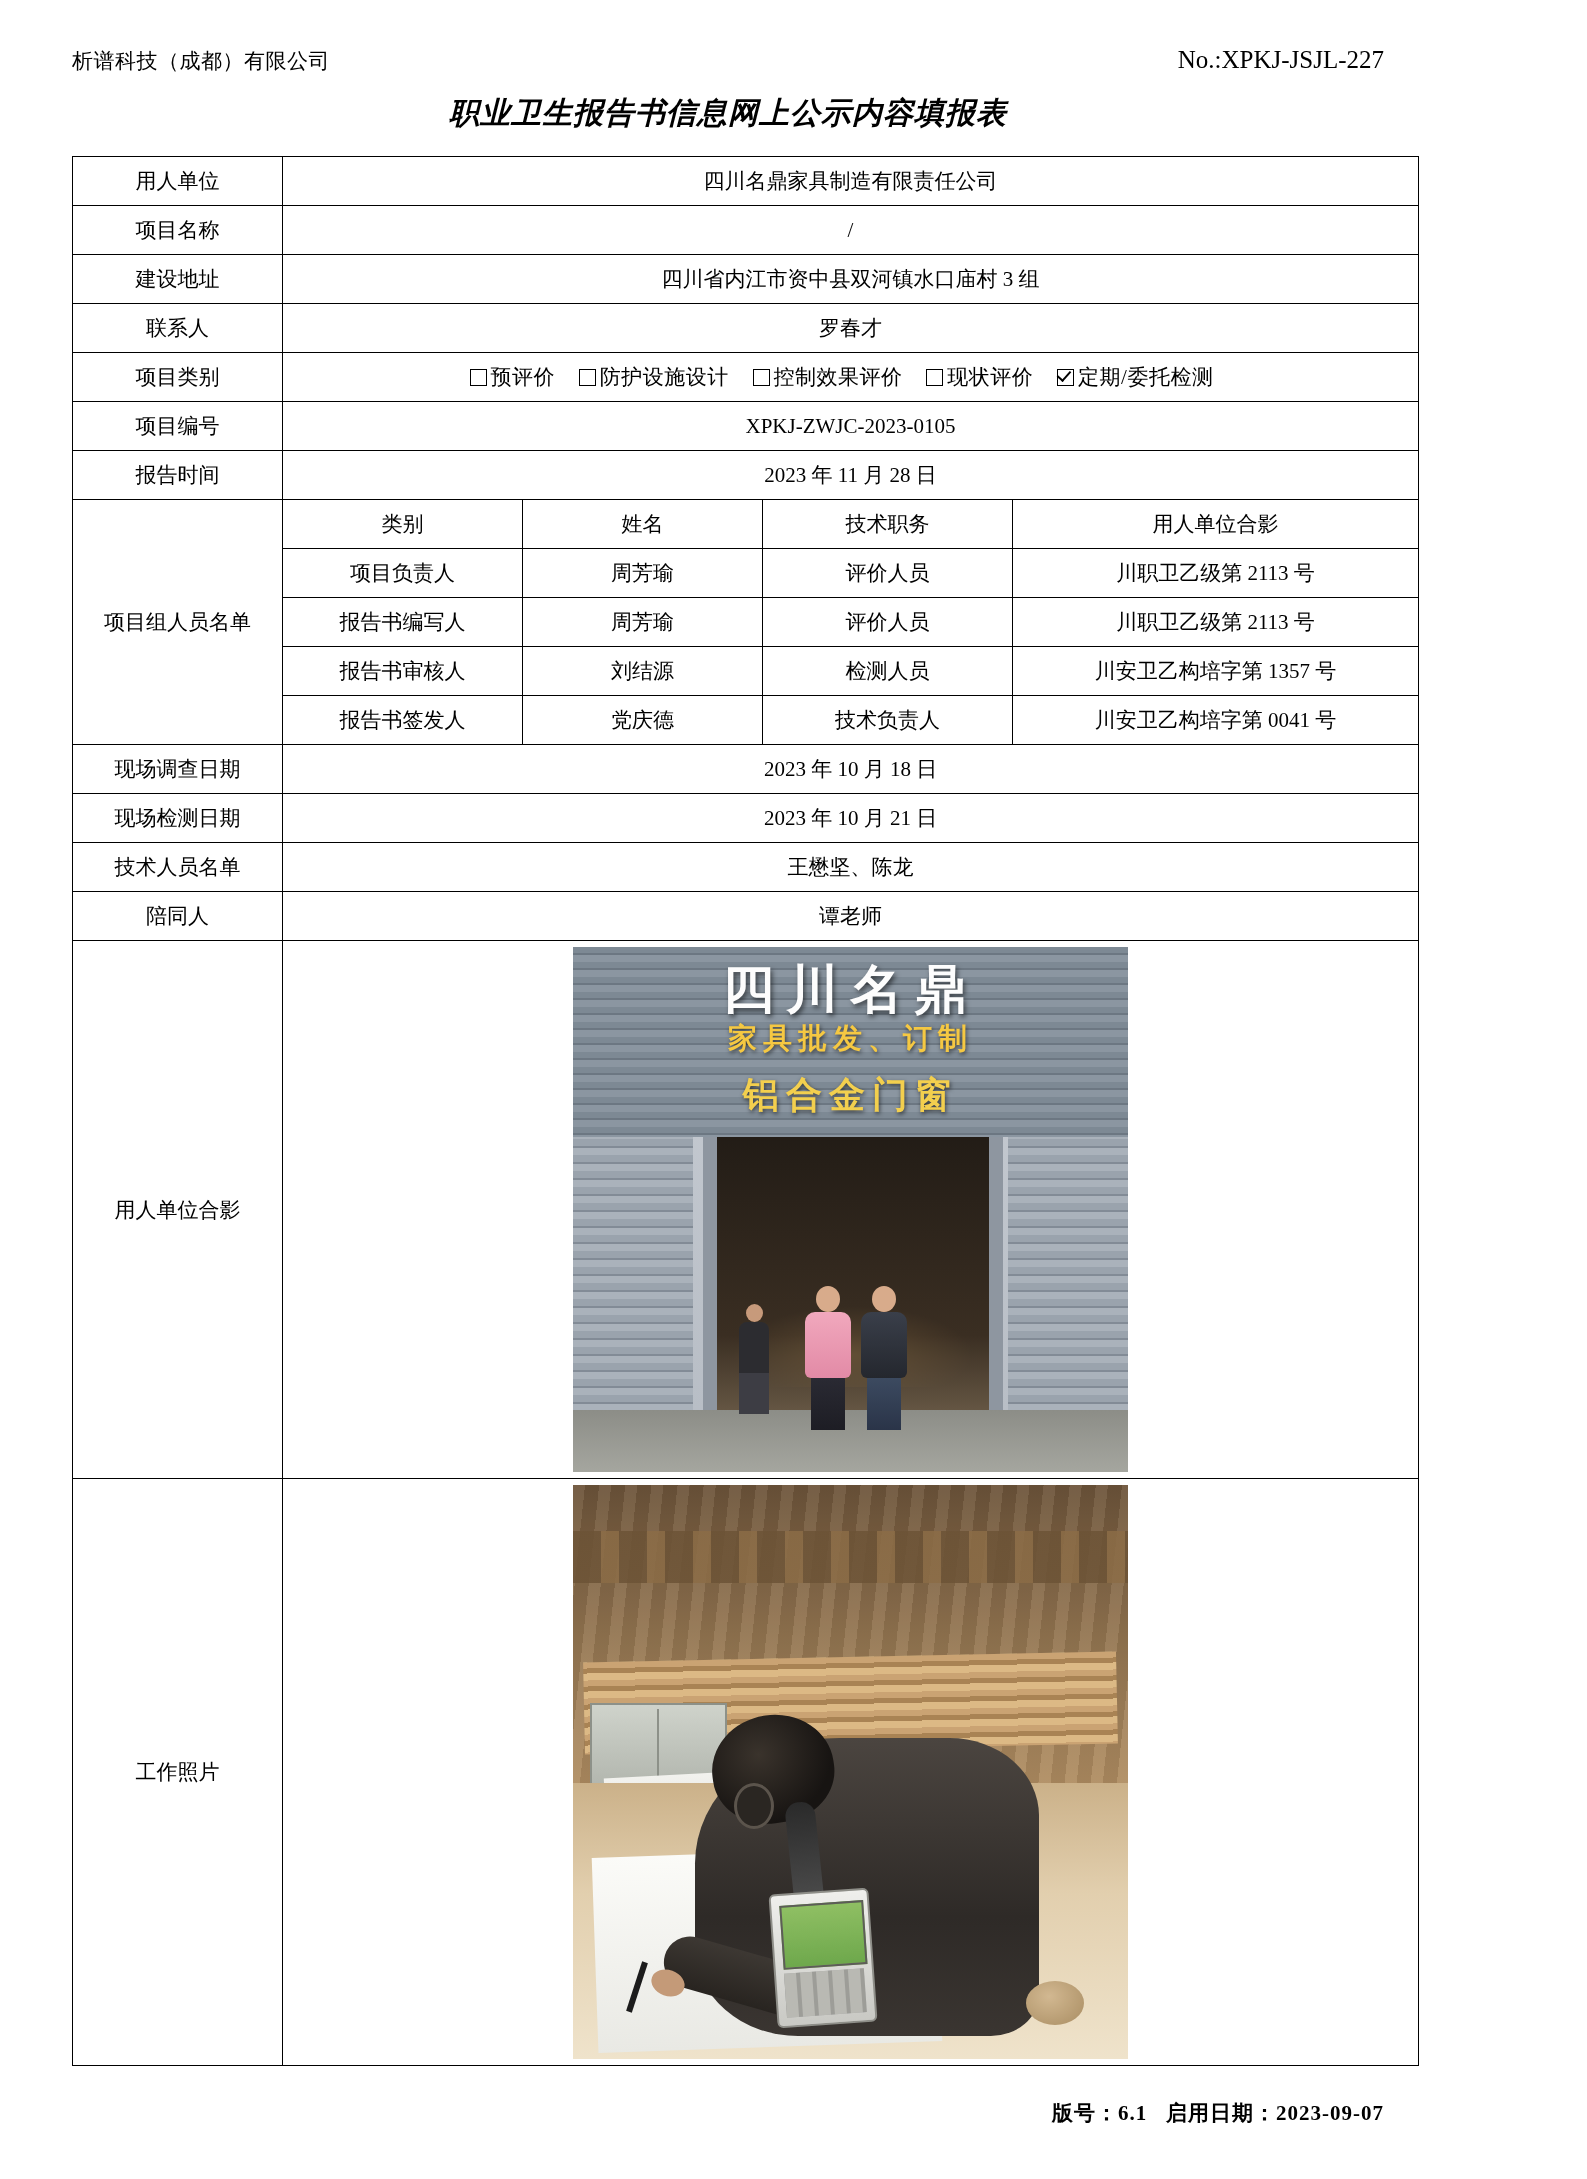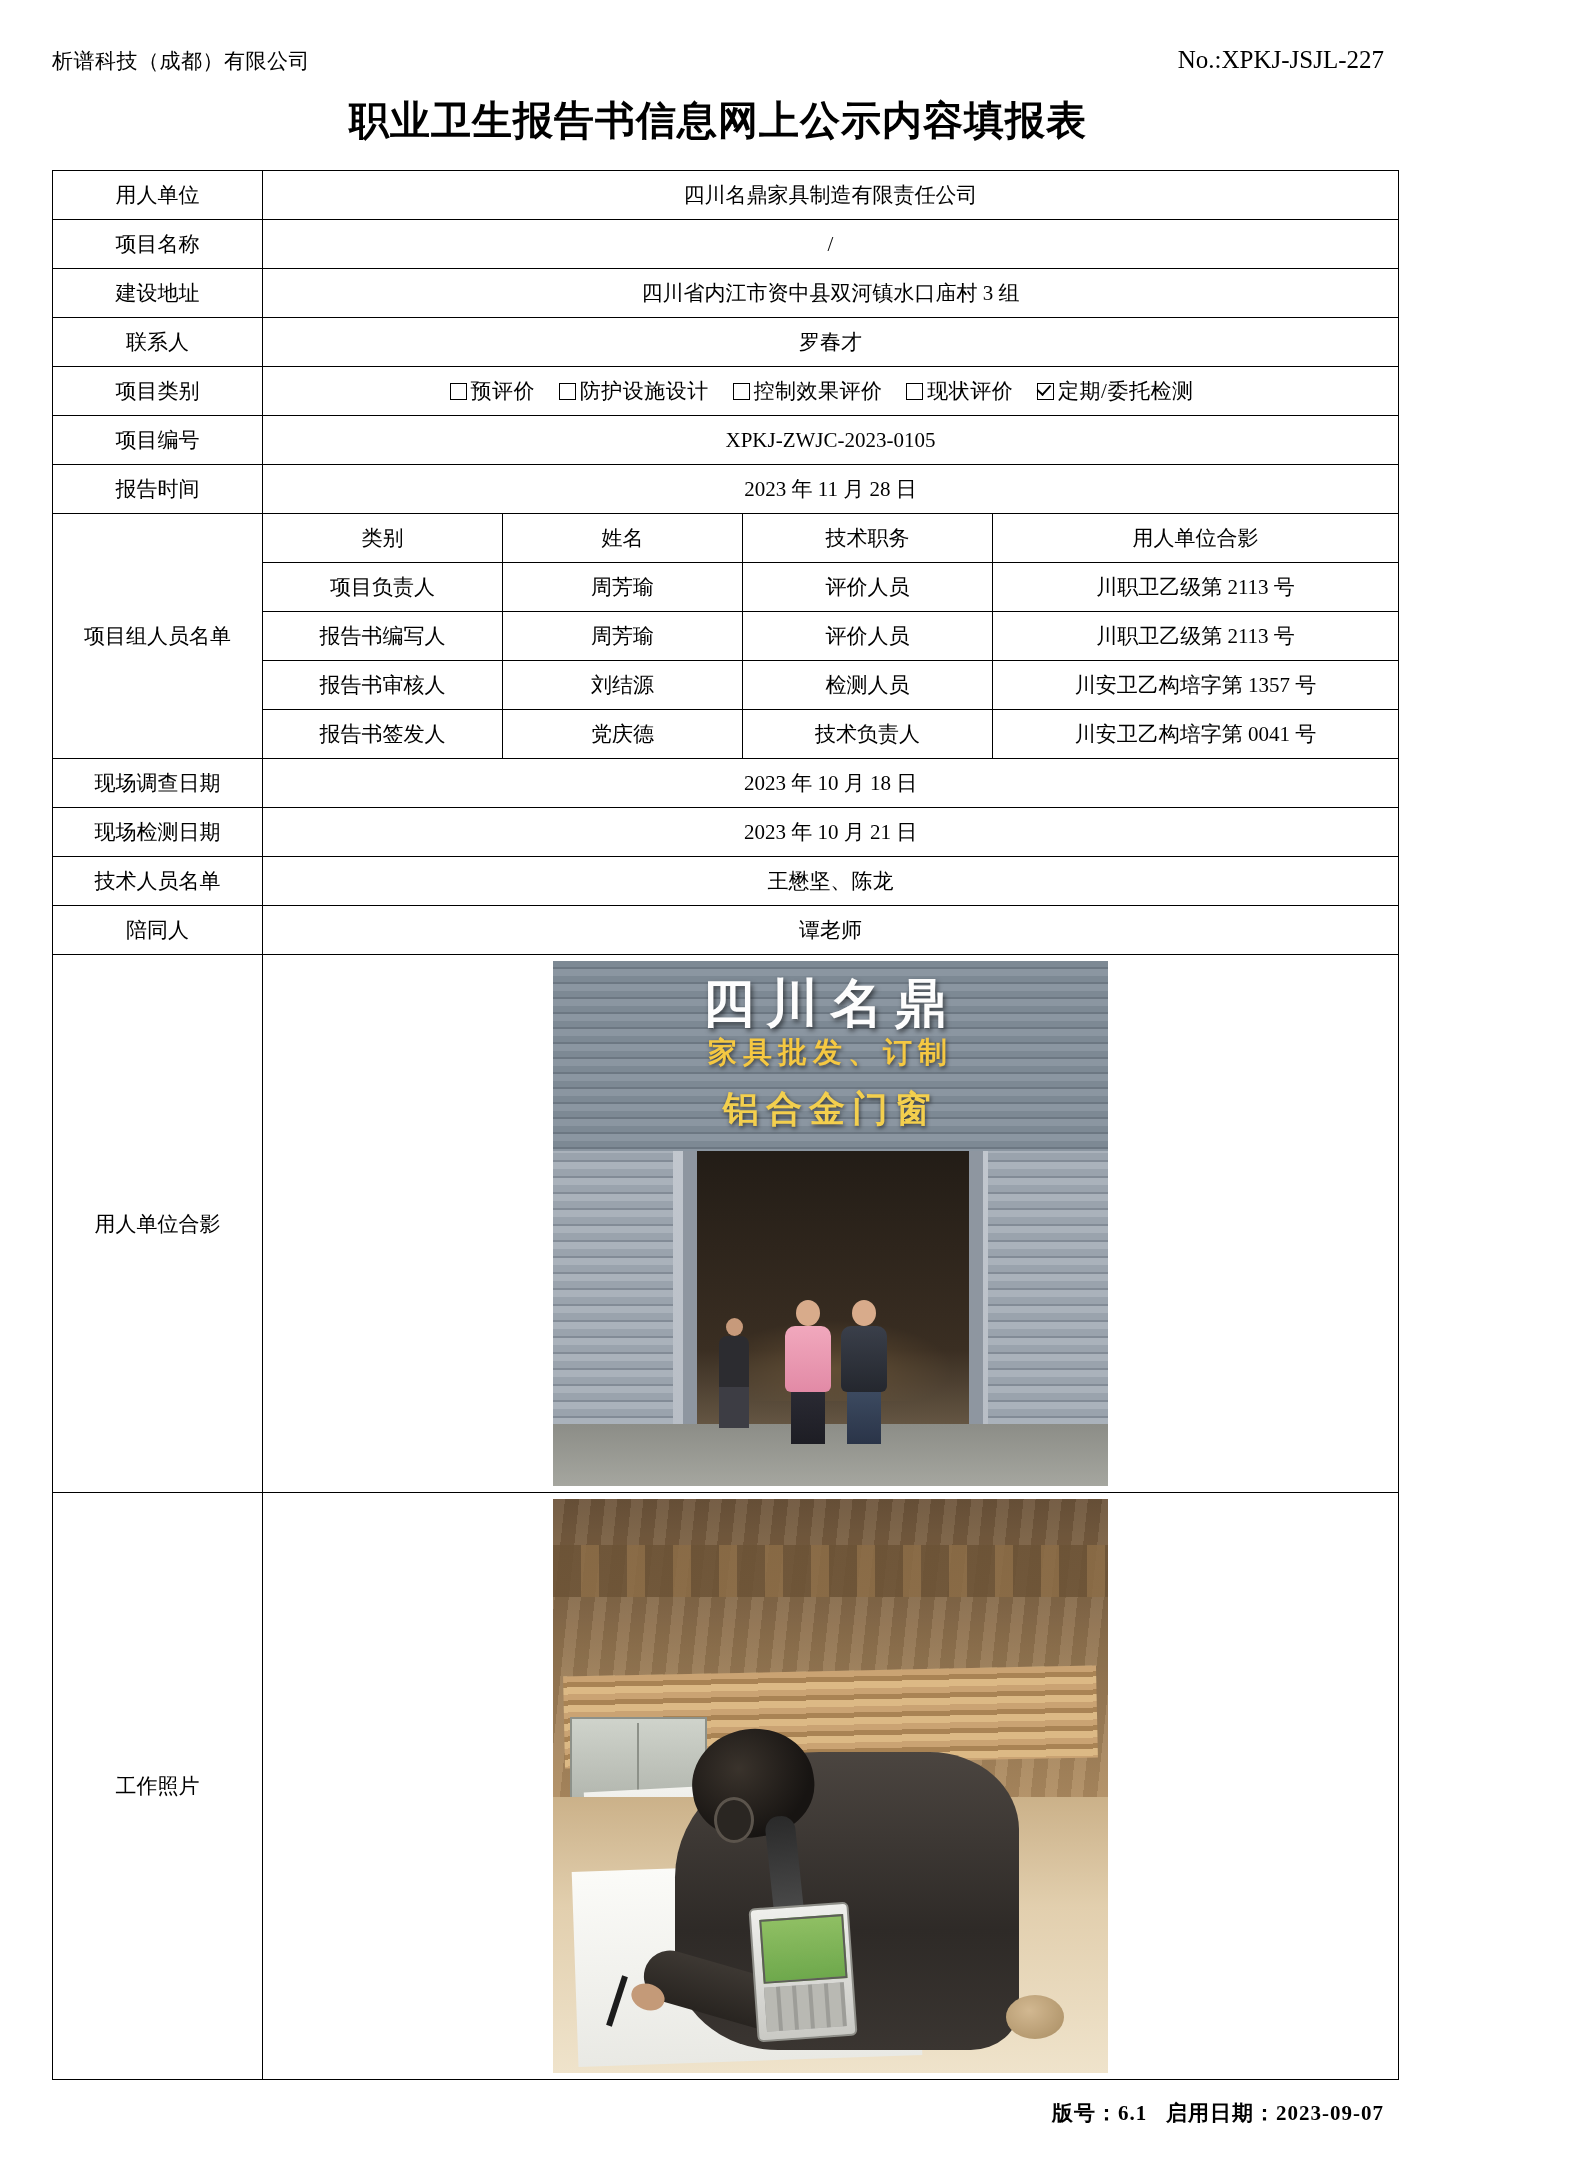--- a/index.html
+++ b/index.html
@@ -11,43 +11,44 @@
     width: 1587px;
     height: 2179px;
     font-family: "Liberation Serif", "DejaVu Serif", serif;
     color: #000;
     position: relative;
   }
   .page {
     width: 1456px;
     height: 2179px;
     box-sizing: border-box;
-    padding: 46px 72px 40px 52px;
+    padding: 46px 72px 40px 72px;
     position: relative;
   }
   .header-row {
     display: flex;
     justify-content: space-between;
     align-items: baseline;
     font-size: 21px;
     margin-bottom: 18px;
   }
   .header-left {
     letter-spacing: 0.5px;
   }
   .header-right {
     font-family: "Liberation Serif", serif;
     font-size: 25px;
   }
   .doc-title {
     text-align: center;
-    font-size: 40px;
+    font-size: 30px;
     font-weight: bold;
     letter-spacing: 1px;
     margin: 6px 0 22px 0;
+    font-style: italic;
   }
   table.main {
     border-collapse: collapse;
     width: 1346px;
     margin: 0 auto;
     table-layout: fixed;
   }
   table.main td {
     border: 1px solid #000;
     font-size: 21px;

